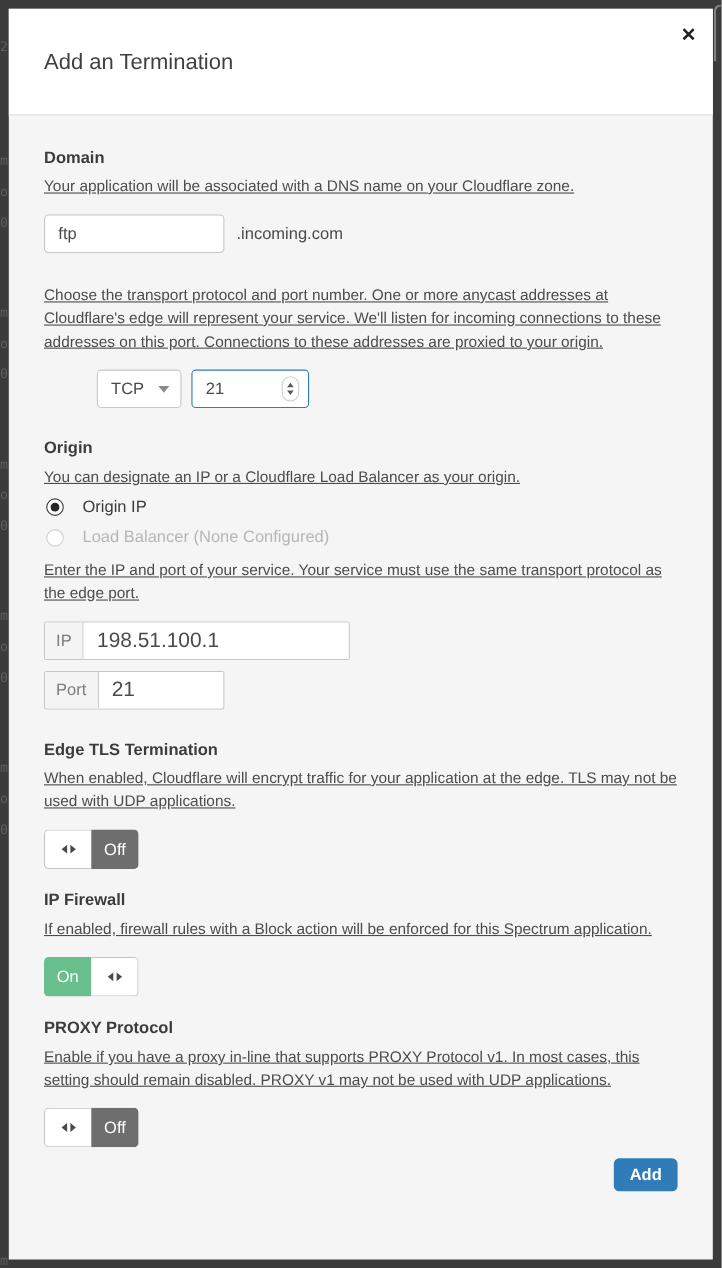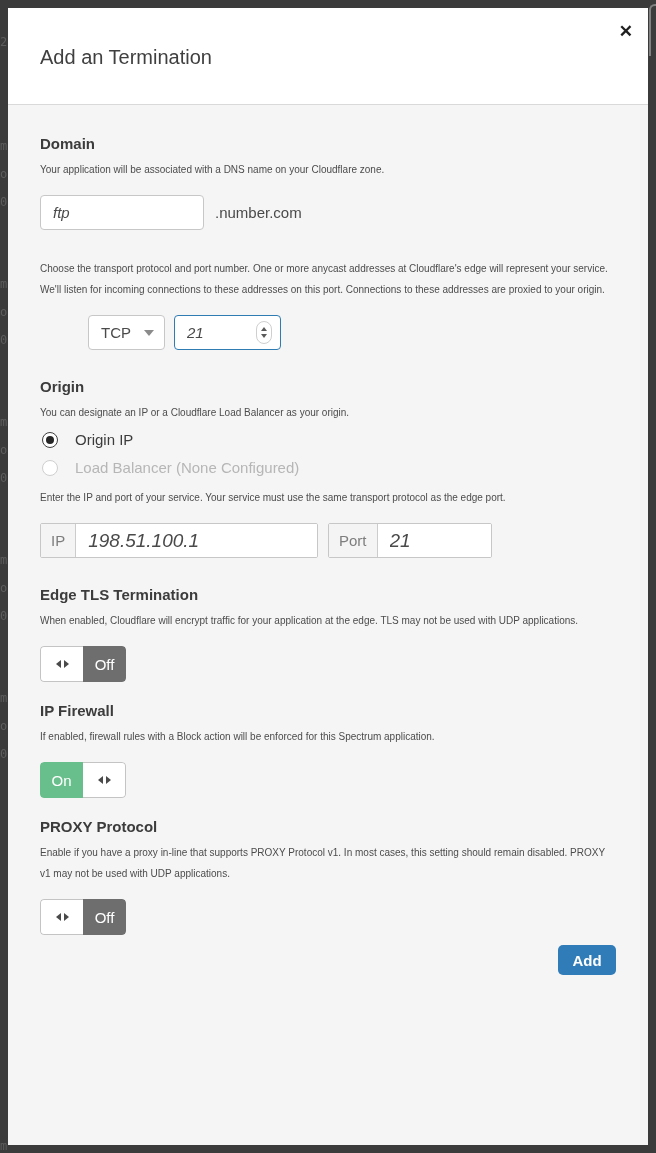--- a/index.html
+++ b/index.html
@@ -46,25 +46,26 @@
 
   .modal-body { padding:30px 32px 0 32px; }
 
   .section { margin-bottom:28px; }
   .section.tight { margin-bottom:20px; }
   .section.last { margin-bottom:10px; }
   .section-heading {
     font-size:15px; font-weight:700; color:#3c3c3c; margin-bottom:7px;
   }
   .section-desc {
-    font-size:10px; line-height:21px; color:#4c4c4c; margin-bottom:15px;
+    font-size:14px; line-height:21px; color:#4c4c4c; margin-bottom:15px;
     max-width:576px;
-  }
-
-  input { font-family:"Liberation Sans", sans-serif; outline:none;font-style:italic; }
+    text-decoration:underline;
+  }
+
+  input { font-family:"Liberation Sans", sans-serif; outline:none; }
 
   
   .domain-row { display:flex; align-items:center; gap:11px; }
   .text-input {
     height:35px; border:1px solid #c7c7c7; border-radius:4px;
     background:#fff; font-size:15px; color:#4a4a4a; padding:0 12px;
   }
   .domain-input { width:164px; }
   .suffix-text { font-size:15px; color:#4a4a4a; }
 
@@ -115,21 +116,21 @@
   }
   .radio-circle .dot {
     position:absolute; left:3px; top:3px; width:8px; height:8px;
     border-radius:50%; background:#262626;
   }
   .radio-label { font-size:15px; color:#3c3c3c; }
   .radio-row.disabled .radio-circle { border-color:#cfcfcf; }
   .radio-row.disabled .radio-label { color:#b6b6b6; }
 
   
-  .ipport-row { display:flex; gap:10px; }
+  .ipport-row { display:flex; gap:10px;flex-direction:column; }
   .input-group {
     display:flex; align-items:stretch; height:35px;
     border:1px solid #c7c7c7; border-radius:2px; background:#fff;
     overflow:hidden;
   }
   .ip-group { width:278px; }
   .port-group { width:164px; }
   .input-prefix {
     display:flex; align-items:center; padding:0 10px;
     font-size:15px; color:#7d7d7d; background:#f4f4f5;
@@ -207,21 +208,21 @@
     <div class="close-btn">✕</div>
   </div>
 
   <div class="modal-body">
 
     <div class="section">
       <div class="section-heading">Domain</div>
       <div class="section-desc">Your application will be associated with a DNS name on your Cloudflare zone.</div>
       <div class="domain-row">
         <input class="text-input domain-input" type="text" value="ftp" style="">
-        <span class="suffix-text">.number.com</span>
+        <span class="suffix-text">.incoming.com</span>
       </div>
     </div>
 
     <div class="section">
       <div class="section-desc">Choose the transport protocol and port number. One or more anycast addresses at Cloudflare's edge will represent your service. We'll listen for incoming connections to these addresses on this port. Connections to these addresses are proxied to your origin.</div>
       <div class="edgeport-row">
         <div class="select-box">
           <span>TCP</span>
           <span class="caret-down"></span>
         </div>

